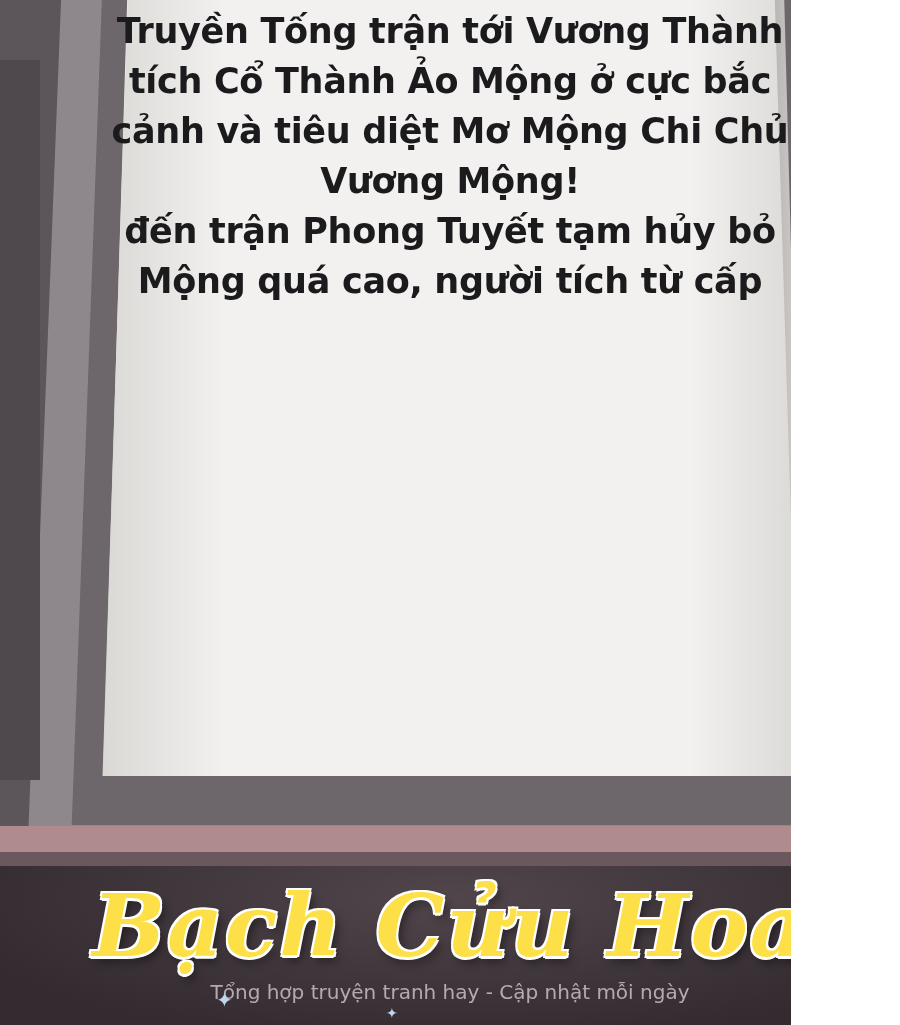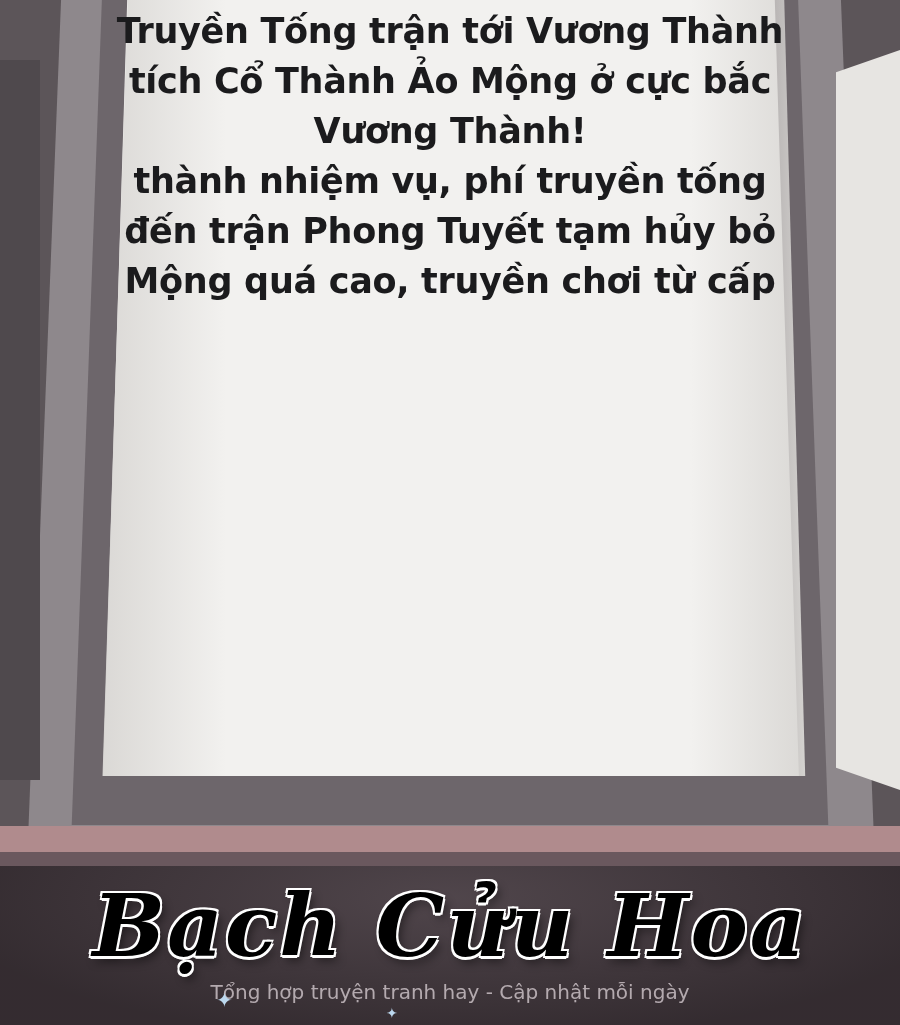--- a/index.html
+++ b/index.html
@@ -9,21 +9,21 @@
   }
   body {
     width: 900px;
     height: 1025px;
     overflow: hidden;
     font-family: "DejaVu Sans", sans-serif;
   }
 
   #page {
     position: relative;
-    width: 900px;
+    width: 791px;
     height: 1025px;
     overflow: hidden;
     background: #6f6a6e;
   }
 
   
   .bg-layer {
     position: absolute;
     inset: 0;
   }
@@ -174,21 +174,21 @@
     top: 878px;
     width: 900px;
     text-align: center;
   }
   .watermark-main {
     font-family: "DejaVu Serif", serif;
     font-size: 86px;
     font-weight: 700;
     font-style: italic;
     letter-spacing: 2px;
-    color: #000000;
+    color: #fde047;
     text-shadow:
       2px 2px 0 #ffffff,
       -2px 2px 0 #ffffff,
       2px -2px 0 #ffffff,
       -2px -2px 0 #ffffff,
       0 3px 0 #ffffff,
       4px 6px 10px rgba(0,0,0,0.45);
     line-height: 96px;
   }
   .watermark-sub {
@@ -233,24 +233,24 @@
     <div class="side-panel-left"></div>
     <div class="floor-strip"></div>
     <div class="floor-strip-2"></div>
     <div class="floor-main"></div>
     <div class="floor-vignette"></div>
   </div>
 
   <div class="quest-text">
     <span class="ln">Truyền Tống trận tới Vương Thành</span>
     <span class="ln">tích Cổ Thành Ảo Mộng ở cực bắc</span>
-    <span class="ln">Vương Thành!</span>
-    <span class="ln">thành nhiệm vụ, phí truyền tống</span>
+    <span class="ln">cảnh và tiêu diệt Mơ Mộng Chi Chủ</span>
+    <span class="ln">Vương Mộng!</span>
     <span class="ln">đến trận Phong Tuyết tạm hủy bỏ</span>
-    <span class="ln">Mộng quá cao, truyền chơi từ cấp</span>
+    <span class="ln">Mộng quá cao, người tích từ cấp</span>
   </div>
 
   <div class="watermark">
     <div class="watermark-main">Bạch Cửu Hoa</div>
     <div class="watermark-sub">Tổng hợp truyện tranh hay - Cập nhật mỗi ngày</div>
   </div>
   <div class="sparkle">✦</div>
   <div class="sparkle2">✦</div>
 
 </div>

